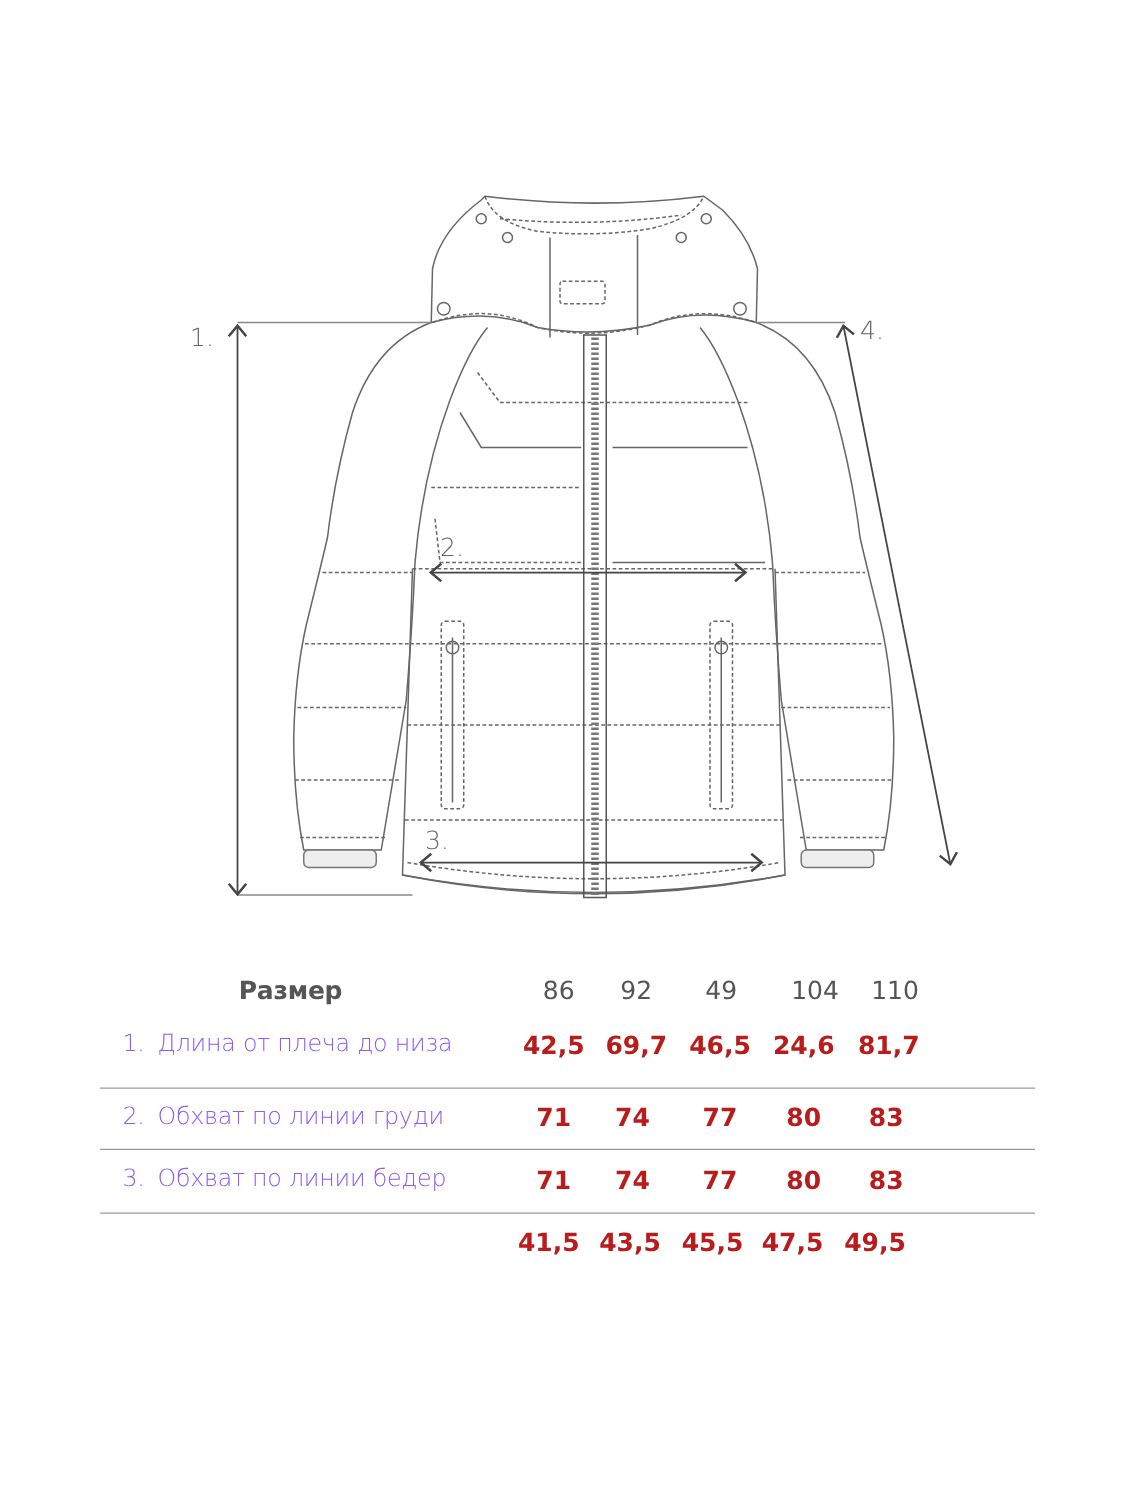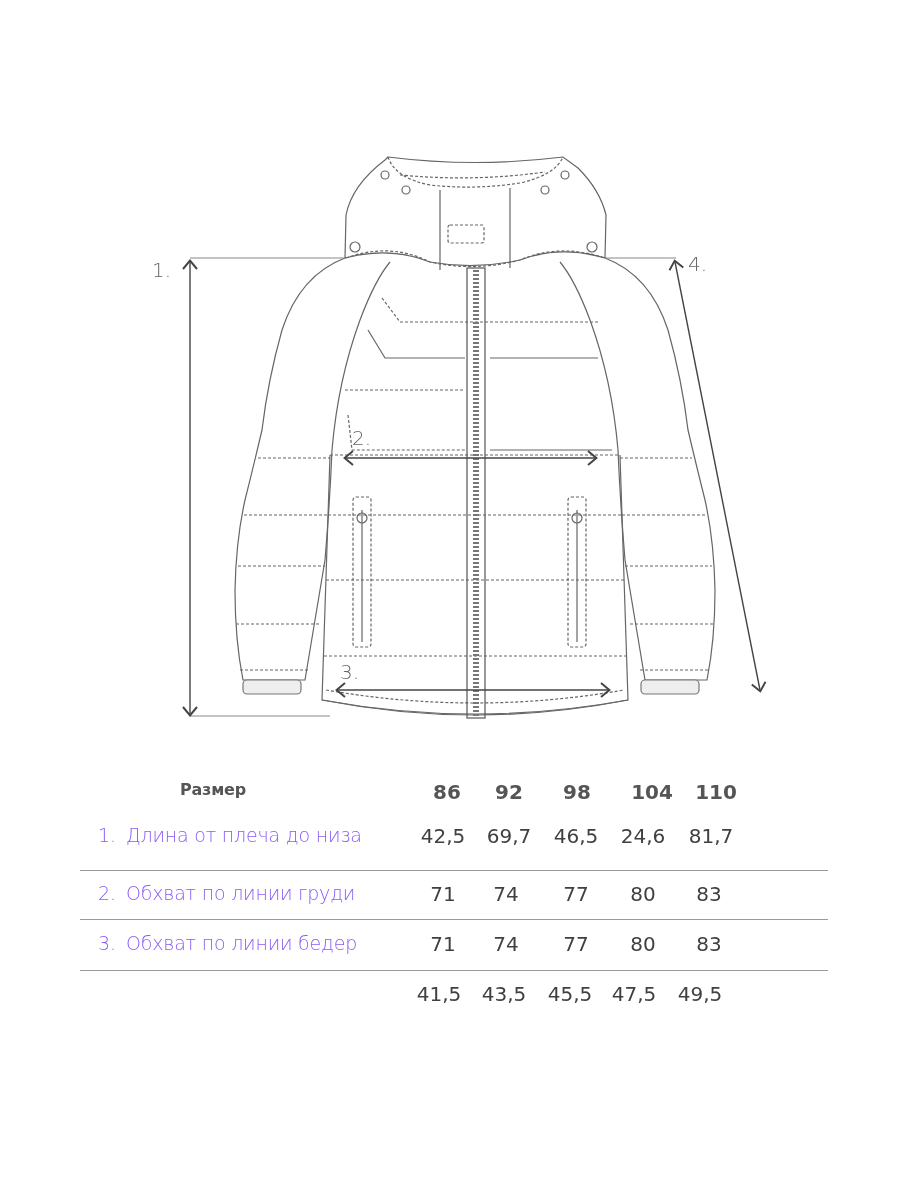--- a/index.html
+++ b/index.html
@@ -4,24 +4,24 @@
   <style>
     html, body { margin: 0; padding: 0; background: #ffffff; }
     body { width: 900px; height: 1200px; position: relative; overflow: hidden;
            font-family: "DejaVu Sans", "Liberation Sans", sans-serif; color: #555; }
     #diagram { position: absolute; left: 0; top: 0; width: 900px; height: 760px; }
     .mlabel { position: absolute; font-size: 20px; color: #666; font-weight: 300; }
     #table { position: absolute; left: 80px; top: 780px; width: 748px; }
     .row { position: relative; height: 50px; }
     .row.header { height: 44px; }
     .row .lbl { position: absolute; left: 18px; top: 0; font-size: 19px; color: #8b5cf6; font-weight: 300; white-space: nowrap; letter-spacing: -0.2px; }
-    .row.header .lbl { left: 100px; font-size: 16px; color: #555; font-weight: 600; }
+    .row.header .lbl { left: 111px; font-size: 20px; color: #555; font-weight: 600; }
     .row .num { display: inline-block; width: 28px; }
-    .row .cell { position: absolute; top: 0; width: 70px; text-align: center; font-size: 20px; color: #404040; font-weight: 400; }
-    .row.header .cell { font-weight: 700; color: #555; }
+    .row .cell { position: absolute; top: 0; width: 70px; text-align: center; font-size: 20px; color: #b91c1c; font-weight: 700; }
+    .row.header .cell { font-weight: 400; color: #555; }
     .divider { position: absolute; left: 0; width: 748px; height: 1px; background: #9a9a9a; }
   </style>
 </head>
 <body>
 
 <div id="diagram">
   <svg width="900" height="760" viewBox="0 0 900 760">
     <defs>
       <marker id="arr" markerWidth="12" markerHeight="12" refX="6" refY="6" orient="auto-start-reverse">
         <path d="M1,1 L7,6 L1,11" fill="none" stroke="#444" stroke-width="1.4"></path>
@@ -101,21 +101,21 @@
   <div class="mlabel" style="left:352px;top:426px;">2.</div>
   <div class="mlabel" style="left:340px;top:660px;">3.</div>
   <div class="mlabel" style="left:688px;top:252px;">4.</div>
 </div>
 
 <div id="table">
   <div class="row header">
     <span class="lbl">Размер</span>
     <span class="cell" style="left:332px">86</span>
     <span class="cell" style="left:394px">92</span>
-    <span class="cell" style="left:462px">98</span>
+    <span class="cell" style="left:462px">49</span>
     <span class="cell" style="left:537px">104</span>
     <span class="cell" style="left:601px">110</span>
   </div>
 
   <div class="row" style="height:46px">
     <span class="lbl"><span class="num">1.</span><span>Длина от плеча до низа</span></span>
     <span class="cell" style="left:328px">42,5</span>
     <span class="cell" style="left:394px">69,7</span>
     <span class="cell" style="left:461px">46,5</span>
     <span class="cell" style="left:528px">24,6</span>

